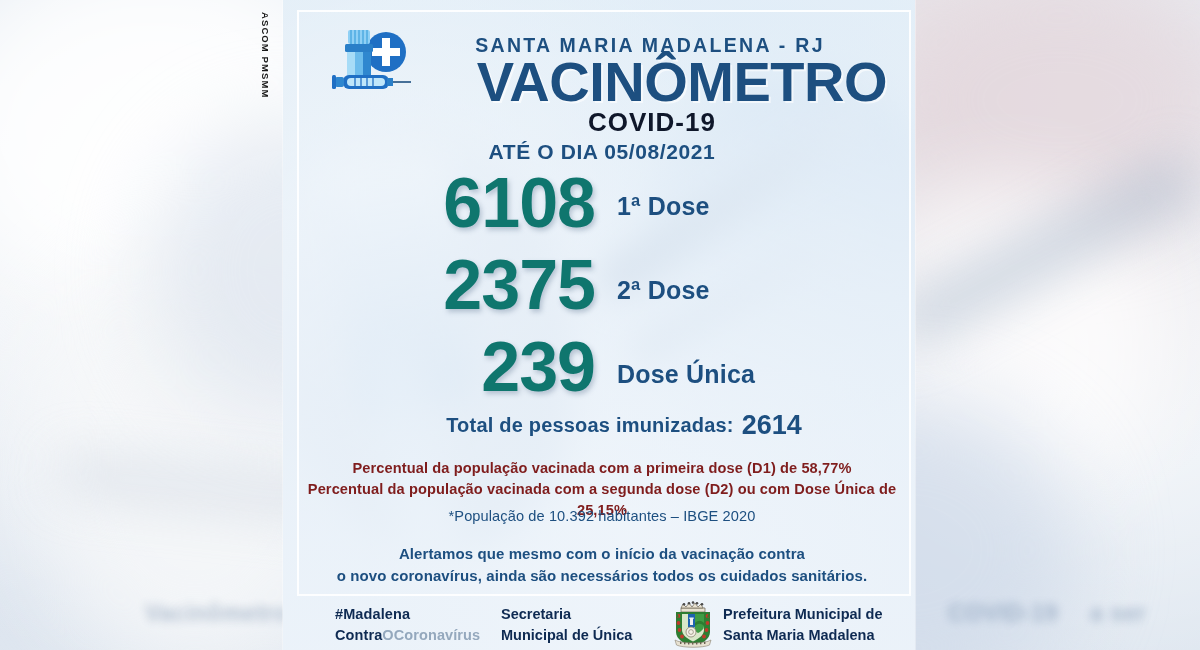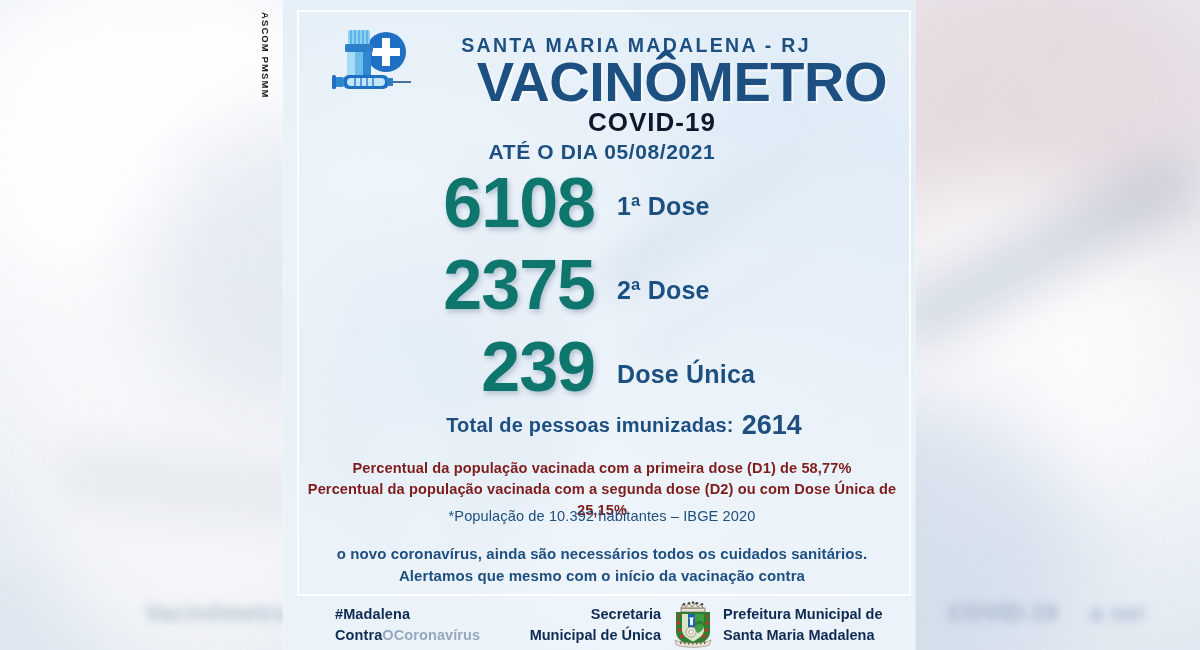--- a/index.html
+++ b/index.html
@@ -67,21 +67,21 @@
 
   
   .ascom{position:absolute;left:271px;top:12px;width:90px;height:16px;
     transform:rotate(90deg);transform-origin:left top;
     font-size:9.5px;font-weight:700;letter-spacing:1.1px;color:#1a1a1a;
     white-space:nowrap;}
 
   
   .hdr{position:absolute;left:297px;top:12px;width:610px;}
   .logo{position:absolute;left:34px;top:12px;width:84px;height:78px;}
-  .city{position:absolute;left:104px;top:22px;width:470px;text-align:center;
+  .city{position:absolute;left:118px;top:22px;width:470px;text-align:center;
     font-size:19.5px;font-weight:700;letter-spacing:2.3px;color:#1d4f80;}
   .vacin{position:absolute;left:120px;top:42px;width:470px;text-align:right;
     font-size:56px;font-weight:700;letter-spacing:-0.5px;color:#1d4f80;line-height:1;
     text-shadow:2px 2px 0 rgba(255,255,255,.6);}
   .covid{position:absolute;left:120px;top:95px;width:470px;text-align:center;
     font-size:26px;font-weight:700;letter-spacing:1px;color:#0f172a;}
   .ate{position:absolute;left:0px;top:128px;width:610px;text-align:center;
     font-size:21px;font-weight:700;letter-spacing:.6px;color:#1d4f80;}
 
   
@@ -109,21 +109,21 @@
   
   .alert{position:absolute;left:297px;top:543px;width:610px;text-align:center;
     font-size:15px;font-weight:600;color:#1d4f80;line-height:22px;letter-spacing:.1px;}
 
   
   .footer{position:absolute;left:283px;top:600px;width:632px;height:50px;
     display:flex;align-items:center;}
   .f-hash{position:absolute;left:52px;top:4px;font-size:14.5px;font-weight:700;
     color:#0e2a52;line-height:21px;letter-spacing:.1px;}
   .f-hash .dim{color:#94a8bd;}
-  .f-sec{position:absolute;left:218px;top:4px;width:160px;text-align:right;
+  .f-sec{position:absolute;left:218px;top:4px;width:160px;text-align:left;
     font-size:14.5px;font-weight:700;color:#0e2a52;line-height:21px;}
   .f-pref{position:absolute;left:440px;top:4px;font-size:14.5px;font-weight:700;
     color:#0e2a52;line-height:21px;}
   .brasao{position:absolute;left:385px;top:-2px;width:50px;height:50px;}
 </style>
 </head>
 <body>
 
 <div id="stage">
 
@@ -222,22 +222,22 @@
     <span>Total de pessoas imunizadas:</span><b>2614</b>
   </div>
 
   <div class="pcts">
     <div>Percentual da população vacinada com a primeira dose (D1) de 58,77%</div>
     <div>Percentual da população vacinada com a segunda dose (D2) ou com Dose Única de 25,15%</div>
   </div>
   <div class="pop">*População de 10.392 habitantes – IBGE 2020</div>
 
   <div class="alert">
+    <div>Alertamos que mesmo com o início da vacinação contra</div>
     <div>o novo coronavírus, ainda são necessários todos os cuidados sanitários.</div>
-    <div>Alertamos que mesmo com o início da vacinação contra</div>
   </div>
 
   <div class="footer">
 
     <div class="f-hash">
       <div>#Madalena</div>
       <div><span>Contra</span><span class="dim">OCoronavírus</span></div>
     </div>
 
     <div class="f-sec">

